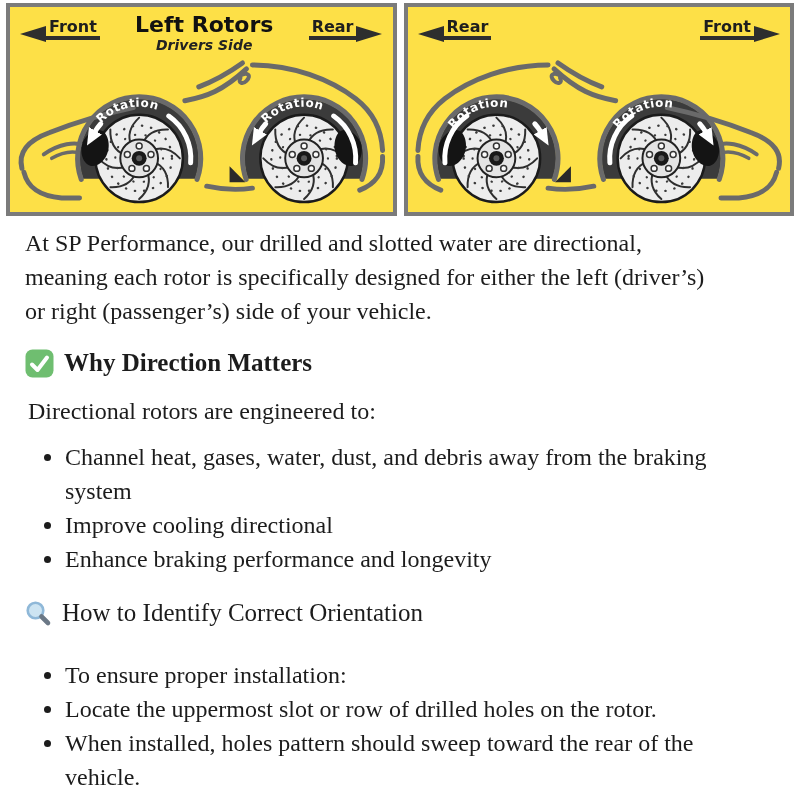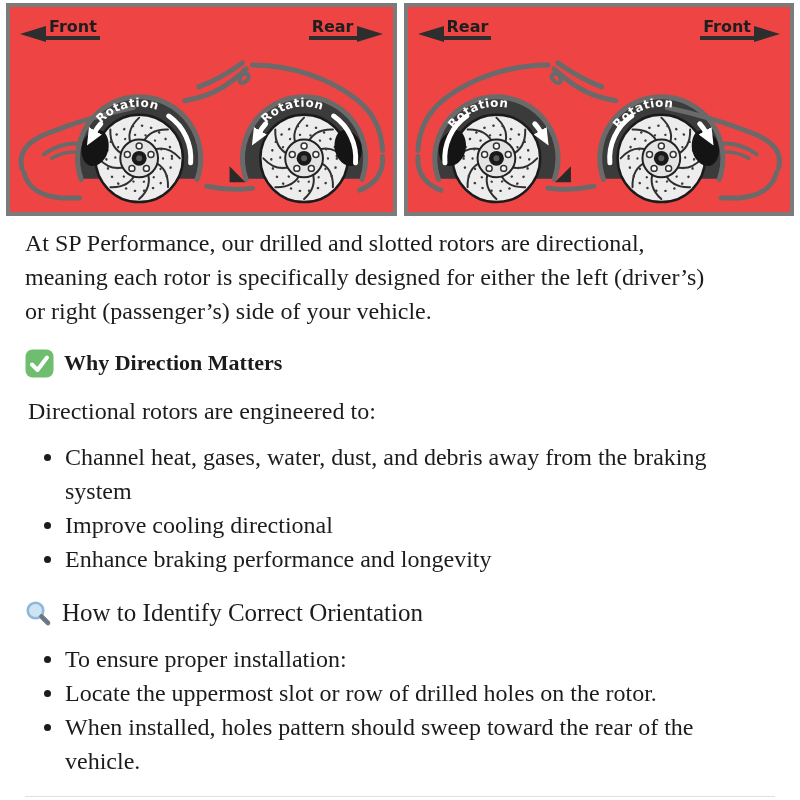--- a/index.html
+++ b/index.html
@@ -1,60 +1,64 @@
 <!DOCTYPE html>
 <html><head>
 <meta charset="utf-8">
 <style>
   * { box-sizing: border-box; margin: 0; padding: 0; }
   html,body { width:800px; height:800px; background:#fff; overflow:hidden; }
   body { font-family:"Liberation Serif","DejaVu Serif",serif; color:#1c1c1c; }
 
   
   .diagram { display:flex; gap:7px; padding:3px 6px 0 6px; height:216px; }
-  .panel { flex:1; border:4px solid #7b7b7b; position:relative; background:#ef4444; overflow:hidden; }
+  .panel { flex:1; border:4px solid #7b7b7b; position:relative; background:#fde047; overflow:hidden; }
   .panel svg.car-svg { position:absolute; left:0; top:0; width:100%; height:100%; }
   .panel-head { position:absolute; top:6px; left:0; right:0; display:flex;
                 justify-content:space-between; align-items:flex-start;
                 padding:0 10px; z-index:2;
                 font-family:"DejaVu Sans","Liberation Sans",sans-serif; }
   .arrow { display:flex; align-items:center; margin-top:4px; }
   .arrow-label { font-weight:bold; font-size:16px; color:#1e1e1e;
                  border-bottom:4px solid #2e2e2e; padding:0 3px 1px 3px; line-height:1.05; }
   .tri { width:0; height:0; border-top:8px solid transparent; border-bottom:8px solid transparent; margin-top:9px; }
   .tri-left  { border-right:26px solid #2e2e2e; }
   .tri-right { border-left:26px solid #2e2e2e; }
   .titles { text-align:center; }
   .p-title { font-weight:bold; font-size:22px; color:#111; line-height:1.05; }
   .p-sub   { font-weight:bold; font-style:italic; font-size:14px; color:#222; margin-top:1px; }
 
   
   .doc { padding:10px 25px 0 25px; font-size:24px; line-height:34px; }
   p.intro { padding-right:55px; }
-  h1.sec { display:flex; align-items:center; gap:10px; font-size:22px; font-weight:bold;
+  h1.sec { display:flex; align-items:center; gap:10px; font-size:25px; font-weight:bold;
            line-height:34px; margin:18px 0 14px 0; font-family:"Liberation Serif",serif; }
   h2.sec { display:flex; align-items:center; gap:10px; font-size:25px; font-weight:normal;
-           line-height:34px; margin:20px 0 12px 0; }
+           line-height:34px; margin:20px 0 28px 0; }
   .lead { margin:3px; }
   ul { margin:12px 0 8px 0; padding-left:40px; list-style:disc outside; }
   li { line-height:34px; padding-right:5px; }
   .emoji-check { width:29px; height:29px; flex:0 0 29px; display:inline-block; }
   .emoji-mag   { width:27px; height:27px; flex:0 0 27px; display:inline-block; }
   .bottom-rule { border-top:1px solid #e0e0e0; margin-top:18px; }
 </style>
 </head>
 <body>
 
 <div class="diagram">
 
   <div class="panel">
     <div class="panel-head">
       <div class="arrow">
         <div class="tri tri-left"></div>
         <span class="arrow-label">Front</span>
+      </div>
+      <div class="titles">
+        <div class="p-title">Left Rotors</div>
+        <div class="p-sub">Drivers Side</div>
       </div>
       <div class="arrow">
         <span class="arrow-label">Rear</span>
         <div class="tri tri-right"></div>
       </div>
     </div>
 
     <svg class="car-svg" viewBox="0 0 385 206" preserveAspectRatio="xMidYMax meet">
       <defs>
         <marker id="arwW" orient="auto" markerWidth="4.4" markerHeight="3.6" refX="0.4" refY="1.5">
@@ -170,21 +174,21 @@
       </text>
       <text font-family="'DejaVu Sans',sans-serif" font-size="12" font-weight="bold" fill="#ffffff" letter-spacing="0.5">
         <textPath href="#tpRf" startOffset="4">Rotation</textPath>
       </text>
     </svg>
   </div>
 </div>
 
 <div class="doc">
 
-  <p class="intro">At SP Performance, our drilled and slotted rotors are directional, meaning each rotor is specifically designed for either the left (driver’s) or right (passenger’s) side of your vehicle.</p>
+  <p class="intro">At SP Performance, our drilled and slotted water are directional, meaning each rotor is specifically designed for either the left (driver’s) or right (passenger’s) side of your vehicle.</p>
 
   <h1 class="sec">
     <svg class="emoji-check" viewBox="0 0 29 29">
       <rect x="0.5" y="0.5" width="28" height="28" rx="7" fill="#6fbe70"></rect>
       <path d="M 7,15.5 L 12.5,21 L 22,8.5" fill="none" stroke="#ffffff" stroke-width="4" stroke-linecap="round" stroke-linejoin="round"></path>
     </svg>
     <span>Why Direction Matters</span>
   </h1>
 
   <p class="lead">Directional rotors are engineered to:</p>

